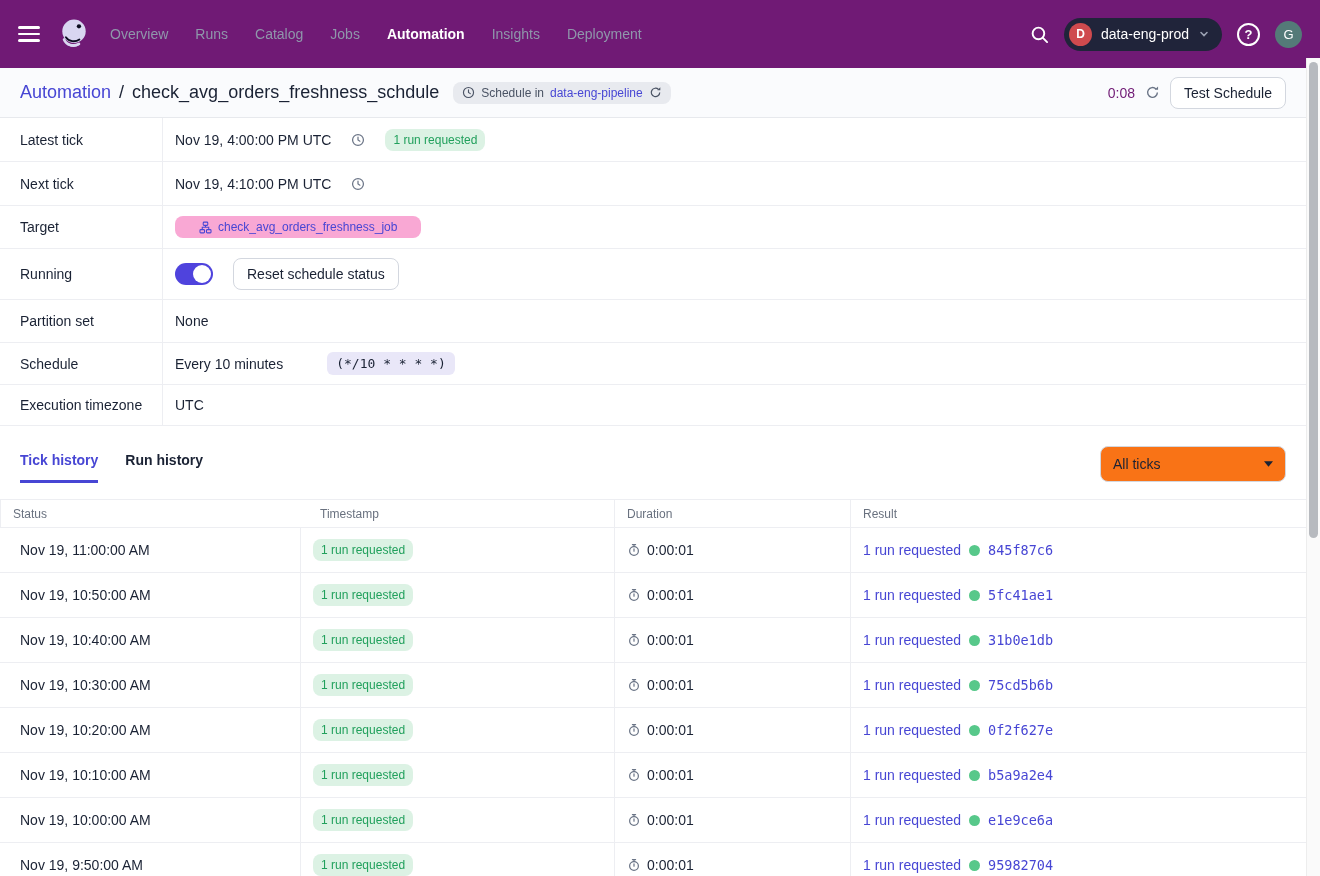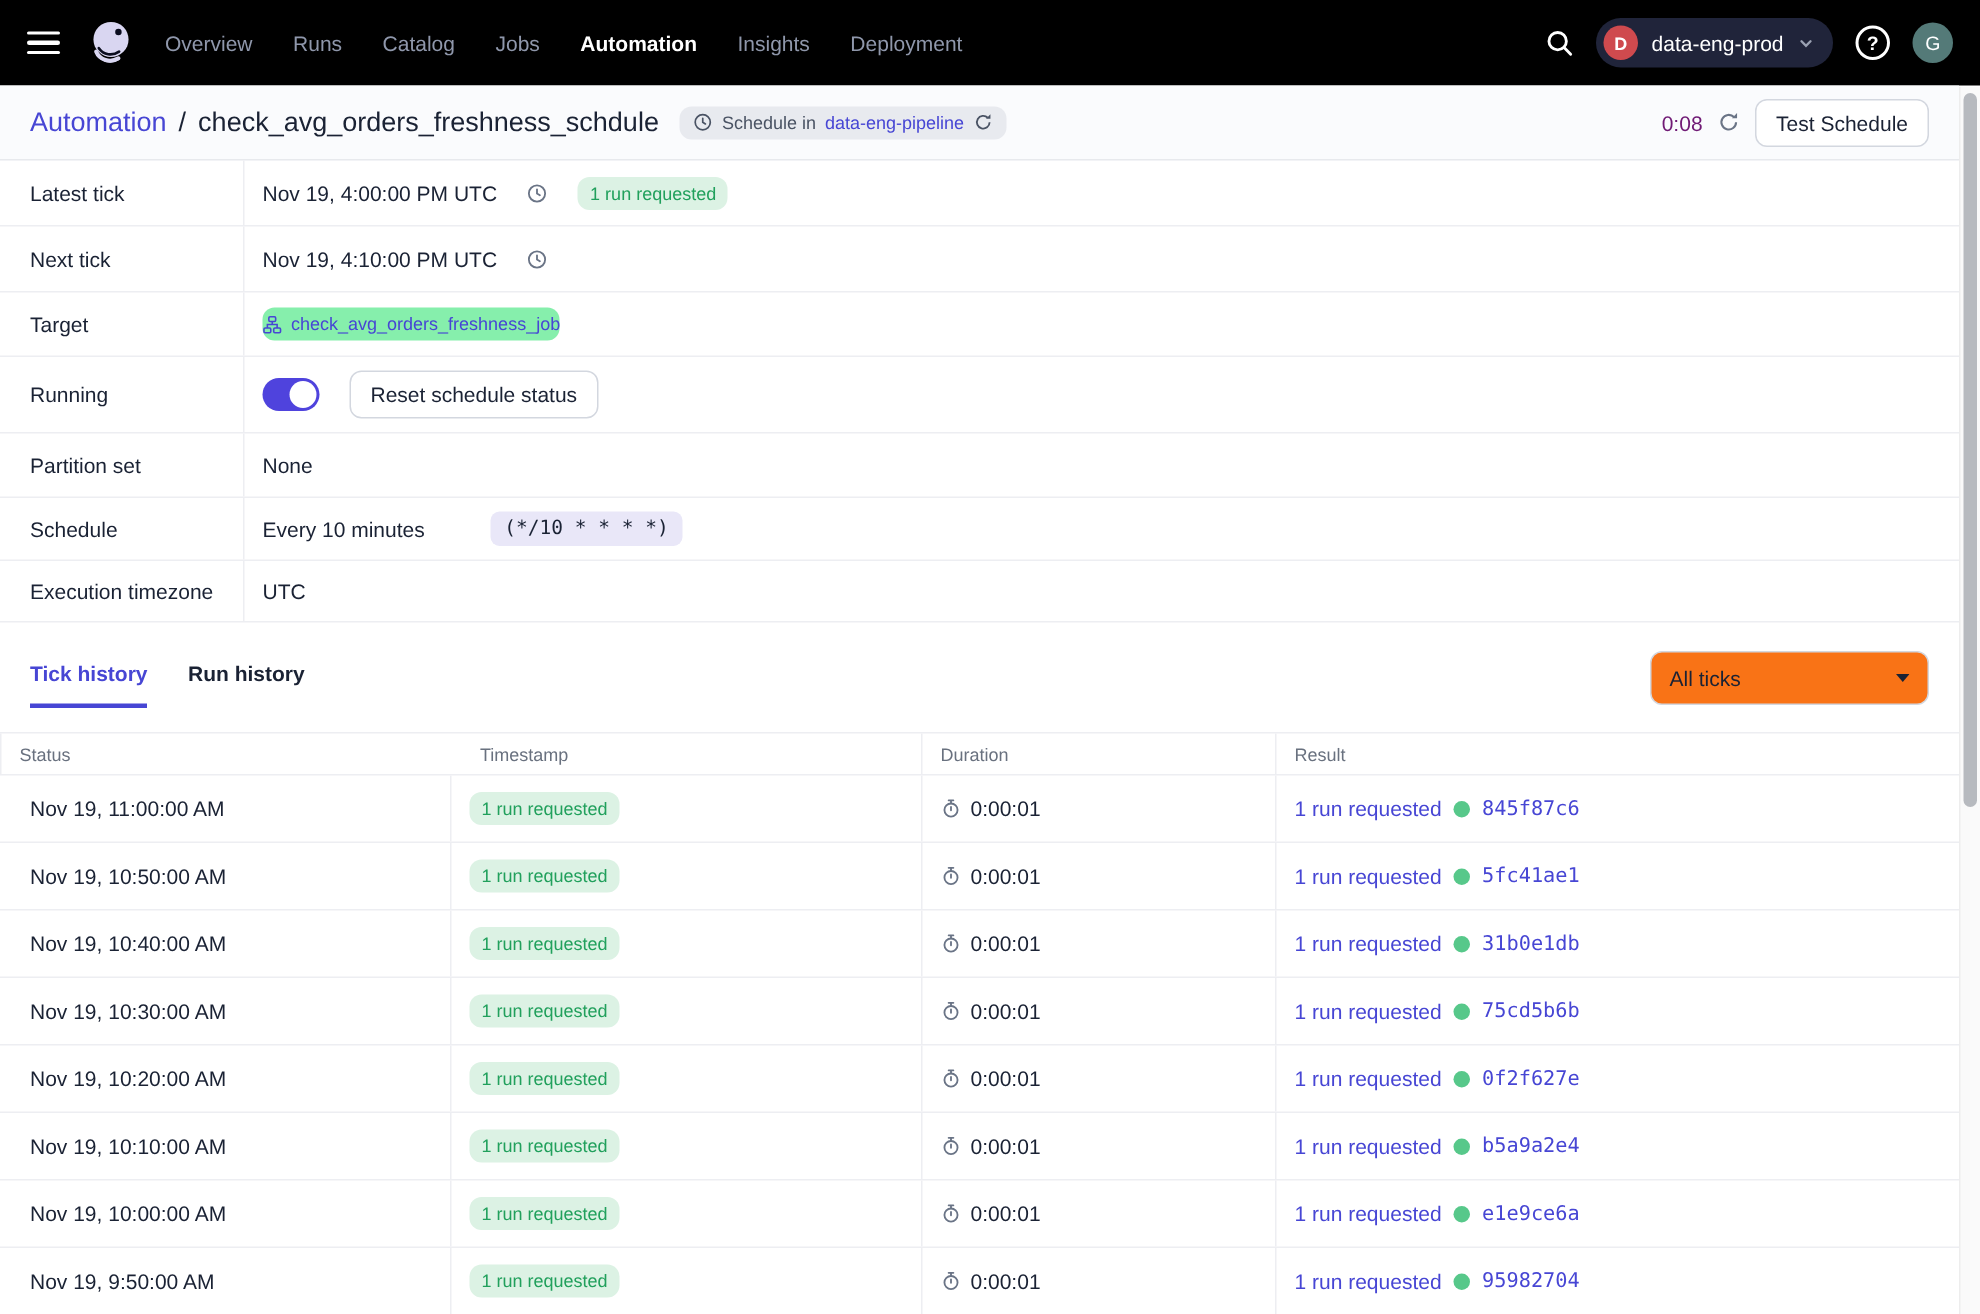--- a/index.html
+++ b/index.html
@@ -1,21 +1,21 @@
 <!DOCTYPE html>
 <html><head>
 <meta charset="utf-8">
 <style>
   * { box-sizing: border-box; }
   html,body { margin:0; padding:0; width:1320px; height:876px; overflow:hidden;
     font-family:"Liberation Sans", sans-serif; color:#1a2234; background:#fff; }
   .icon svg { display:block; }
 
   
-  .nav { height:57px; background:#000000; display:flex; align-items:center; padding:0 18px; }
+  .nav { height:68px; background:#701a75; display:flex; align-items:center; padding:0 18px; }
   .hamburger { width:22px; display:flex; flex-direction:column; gap:4px; cursor:pointer; margin-right:16px; }
   .hamburger span { height:2.5px; background:#fff; border-radius:2px; }
   .logo { margin-right:18px; }
   .nav-links { display:flex; align-items:center; gap:27px; }
   .nav-link { font-size:14px; color:#8f97ab; font-weight:500; cursor:pointer; }
   .nav-link.active { color:#fff; font-weight:700; }
   .nav-right { margin-left:auto; display:flex; align-items:center; gap:15px; }
   .search-btn { color:#fff; cursor:pointer; }
   .ws-pill { display:flex; align-items:center; gap:9px; background:#20243a; border-radius:18px;
     padding:5px 12px 5px 5px; color:#fff; font-size:14px; cursor:pointer; }
@@ -47,29 +47,29 @@
     font-size:14px; color:#1a2234; font-family:inherit; cursor:pointer; }
 
   
   .drow { display:flex; align-items:stretch; border-bottom:1px solid #edeef2; }
   .dlabel { width:163px; padding-left:20px; border-right:1px solid #edeef2;
     display:flex; align-items:center; font-size:14px; flex-shrink:0; }
   .dvalue { padding-left:12px; display:flex; align-items:center; gap:20px; font-size:14px; }
   .h44 { height:44px; } .h43 { height:43px; } .h51 { height:51px; } .h42 { height:42px; } .h41 { height:41px; }
   .clock { color:#6a7486; }
   .badge-green { background:#dcf2e4; color:#21a05c; font-size:12px; border-radius:8px; padding:4px 8px; white-space:nowrap; }
-  .pill-lav { background:#86efac; color:#4746d4; border-radius:8px; padding:4px 0; font-size:12px;
+  .pill-lav { background:#f9a8d4; color:#4746d4; border-radius:8px; padding:4px 24px; font-size:12px;
     display:flex; align-items:center; gap:6px; cursor:pointer; }
   .toggle { width:38px; height:22px; border-radius:11px; background:#4f43dd; position:relative; cursor:pointer; }
   .toggle .knob { position:absolute; top:2px; right:2px; width:18px; height:18px; border-radius:50%; background:#fff; }
   .cron { background:#e9e7f8; border-radius:6px; padding:4px 9px; margin-left:24px;
     font-family:"DejaVu Sans Mono", monospace; font-size:13px; }
 
   
-  .tabs-row { display:flex; align-items:flex-start; padding:26px 20px 0 20px; }
+  .tabs-row { display:flex; align-items:center; padding:26px 20px 0 20px; }
   .tab { font-size:14px; font-weight:700; padding-bottom:12px; border-bottom:3px solid transparent;
     margin-right:27px; cursor:pointer; color:#1a2234; }
   .tab.active { color:#4746d4; border-bottom-color:#4746d4; }
   .filter-select { margin-left:auto; margin-top:-7px; width:186px; height:36px; border:1px solid #d3d7df;
     border-radius:8px; background:#f97316; display:flex; align-items:center; justify-content:space-between;
     padding:0 12px; font-size:14px; cursor:pointer; }
   .filter-select .caret { color:#1a2234; }
 
   
   .ticks { margin-top:16px; }

